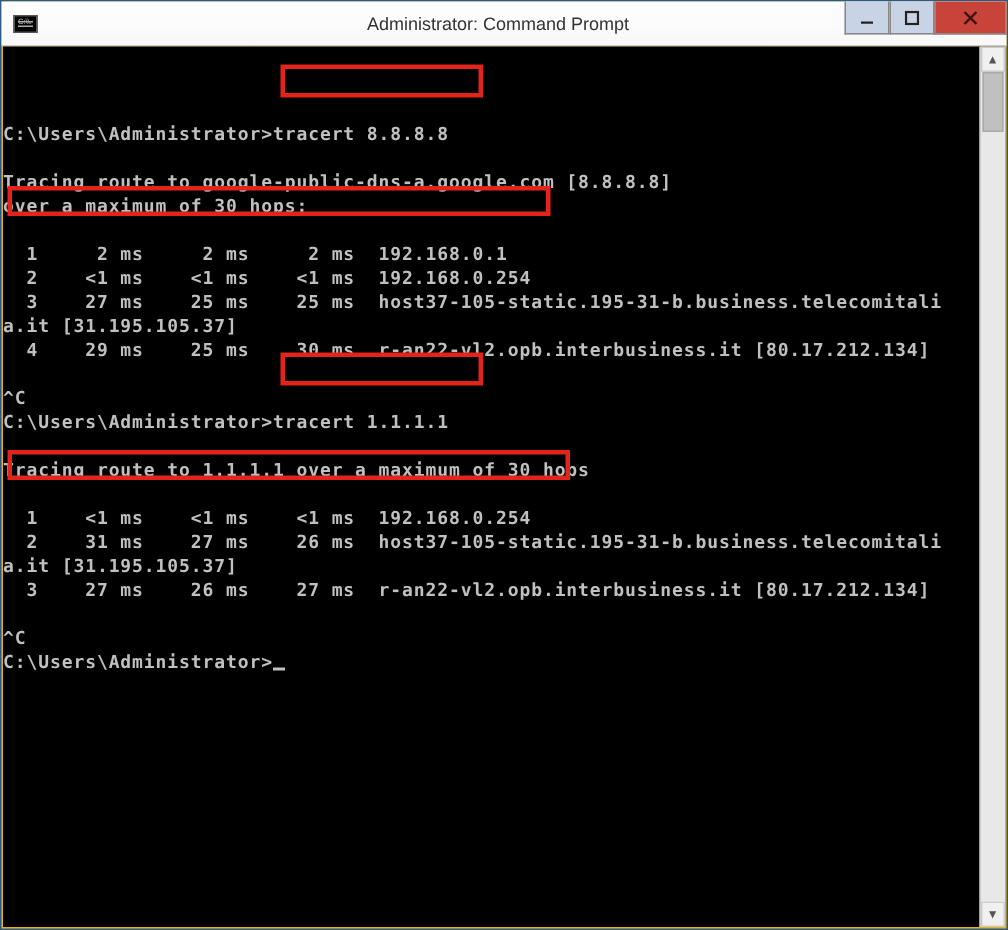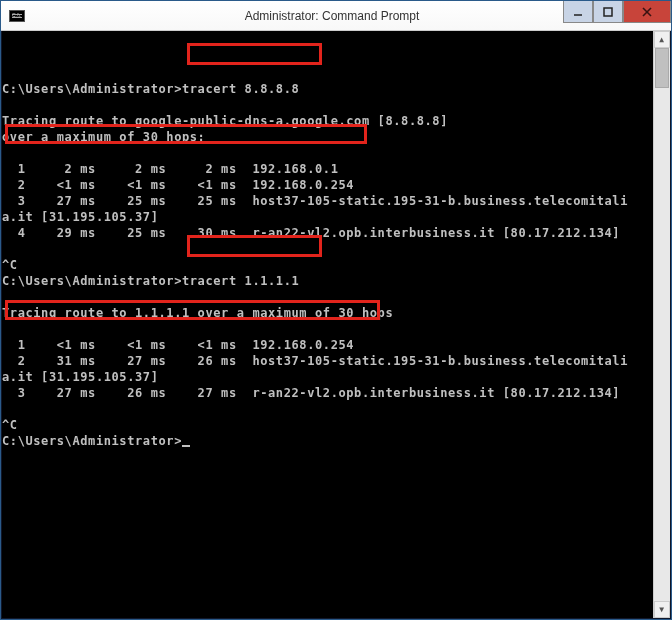--- a/index.html
+++ b/index.html
@@ -7,21 +7,21 @@
       width: 672px;
       height: 620px;
       background: #fff;
       font-family: "Segoe UI", Tahoma, sans-serif;
       overflow: hidden;
     }
     .window {
       width: 672px;
       height: 620px;
       border: 1px solid #2a5a8a;
-      background: #0f172a;
+      background: #eab308;
       position: relative;
     }
     .titlebar {
       height: 30px;
       background: linear-gradient(#fff, #f8f8f8);
       border-bottom: 1px solid #ccc;
       display: flex;
       align-items: center;
       position: relative;
     }

